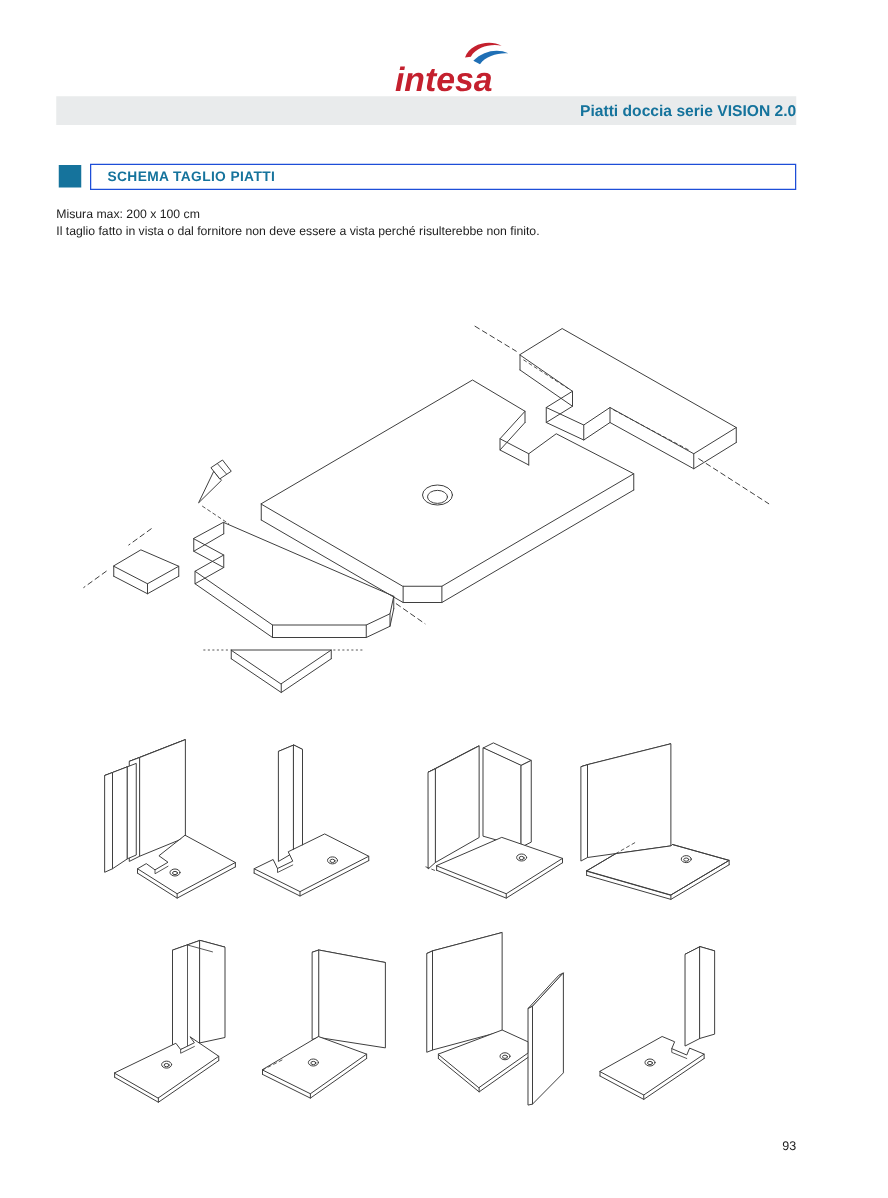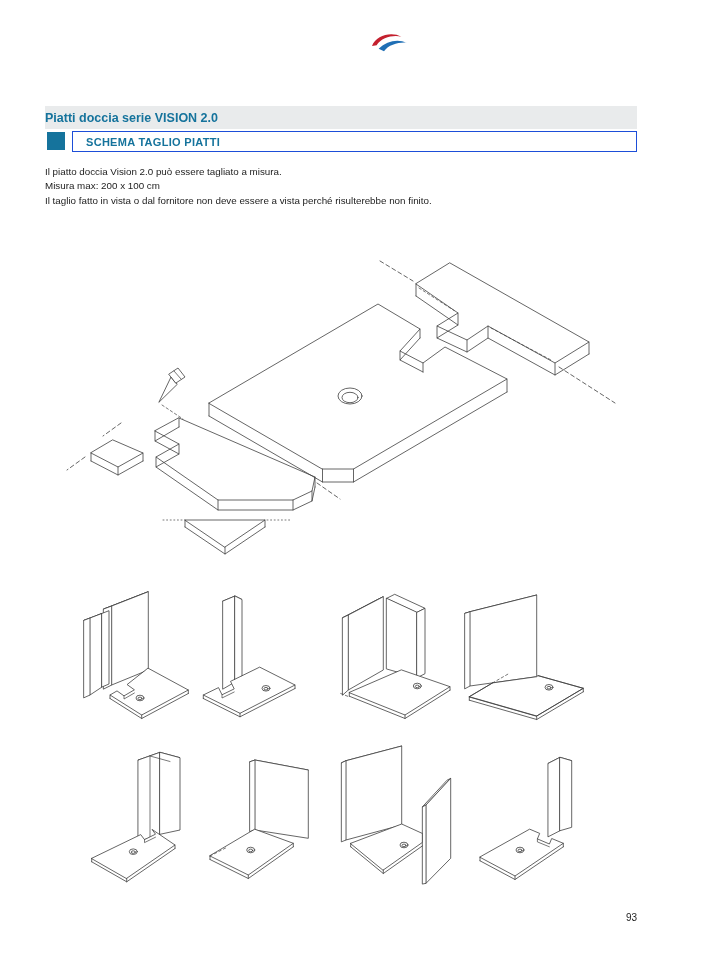--- a/index.html
+++ b/index.html
@@ -10,22 +10,22 @@
   .abs{position:absolute;}
   
   #logo{top:30px;left:0;width:710px;text-align:center;}
   #logo .swoosh{display:block;margin:0 auto -2px 368px;width:40px;height:24px;}
   #logo .logo-text{
     font-size:27px;font-weight:700;font-style:italic;color:var(--logo_red);
     letter-spacing:0px;line-height:24px;
   }
   
   #title-band{
-    top:106px;left:45px;width:592px;height:23px;background:var(--band_gray);
-    text-align:left;
+    top:77px;left:45px;width:592px;height:23px;background:var(--band_gray);
+    text-align:right;
   }
   #title-band .t{
     font-size:12.5px;font-weight:700;color:var(--accent_teal);line-height:24px;
   }
   
   #section-square{top:132px;left:47px;width:18px;height:18px;background:var(--accent_teal);}
   #section-box{
     top:131px;left:72px;width:563px;height:19px;border:1px solid #1d4ed8;
     display:flex;align-items:center;
   }
@@ -51,33 +51,33 @@
   .logo-blue{fill:var(--logo_blue);stroke:none;}
 </style>
 </head>
 <body>
 
 <div id="logo" class="abs">
   <svg class="swoosh" viewBox="0 0 60 32" style="position:static;">
     <path class="logo-red" d="M6,22 C12,5 36,0 50,8 C38,5 20,9 13,21 Z"></path>
     <path class="logo-blue" d="M16,26 C28,14 45,11 58,17 C46,16 31,20 24,30 Z"></path>
   </svg>
+  <div class="logo-text">intesa</div>
 </div>
 
 <div id="title-band" class="abs">
   <div class="t">Piatti doccia serie VISION 2.0</div>
 </div>
 
 <div id="section-square" class="abs"></div>
 <div id="section-box" class="abs">
   <div class="t">SCHEMA TAGLIO PIATTI</div>
 </div>
 
 <div id="intro" class="abs">
-  <div>Il piatto doccia Vision 2.0 può essere tagliato a misura.</div>
   <div>Misura max: 200 x 100 cm</div>
   <div>Il taglio fatto in vista o dal fornitore non deve essere a vista perché risulterebbe non finito.</div>
 </div>
 
 <svg class="abs" style="left:55px;top:250px;" width="620" height="320" viewBox="0 0 620 320">
 
   <g>
     <path class="f" d="M124,168 L260,227 L257,241 L238,250 L163,250 L101,207 L124,194 L100,181 Z"></path>
     <path d="M100,181 L100,191 M124,194 L124,204 M101,207 L101,217 M163,250 L163,260 M238,250 L238,260 M257,241 L257,251 M260,227 L260,237 M124,168 L124,177"></path>
     <path d="M124,177 L100,191 L124,204 L101,217 L163,260 L238,260 L257,251 L260,237"></path>

